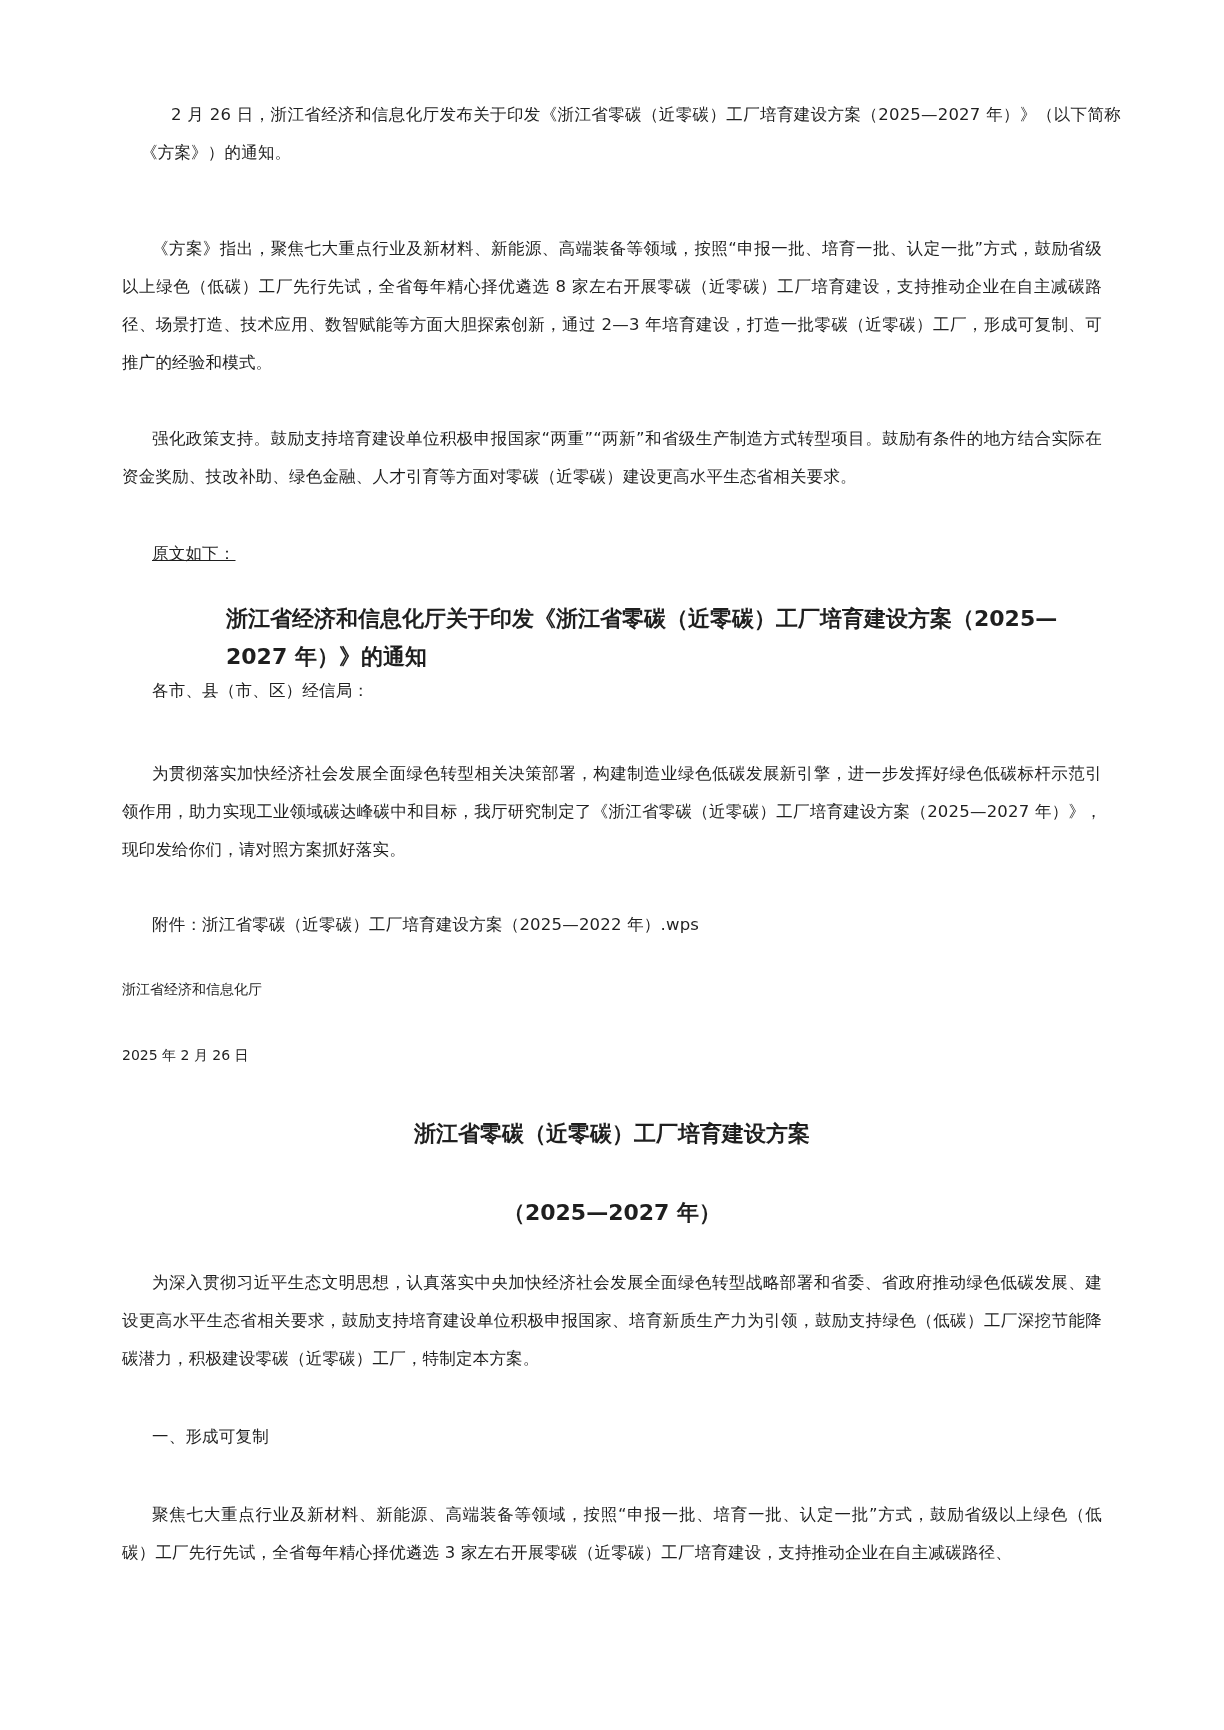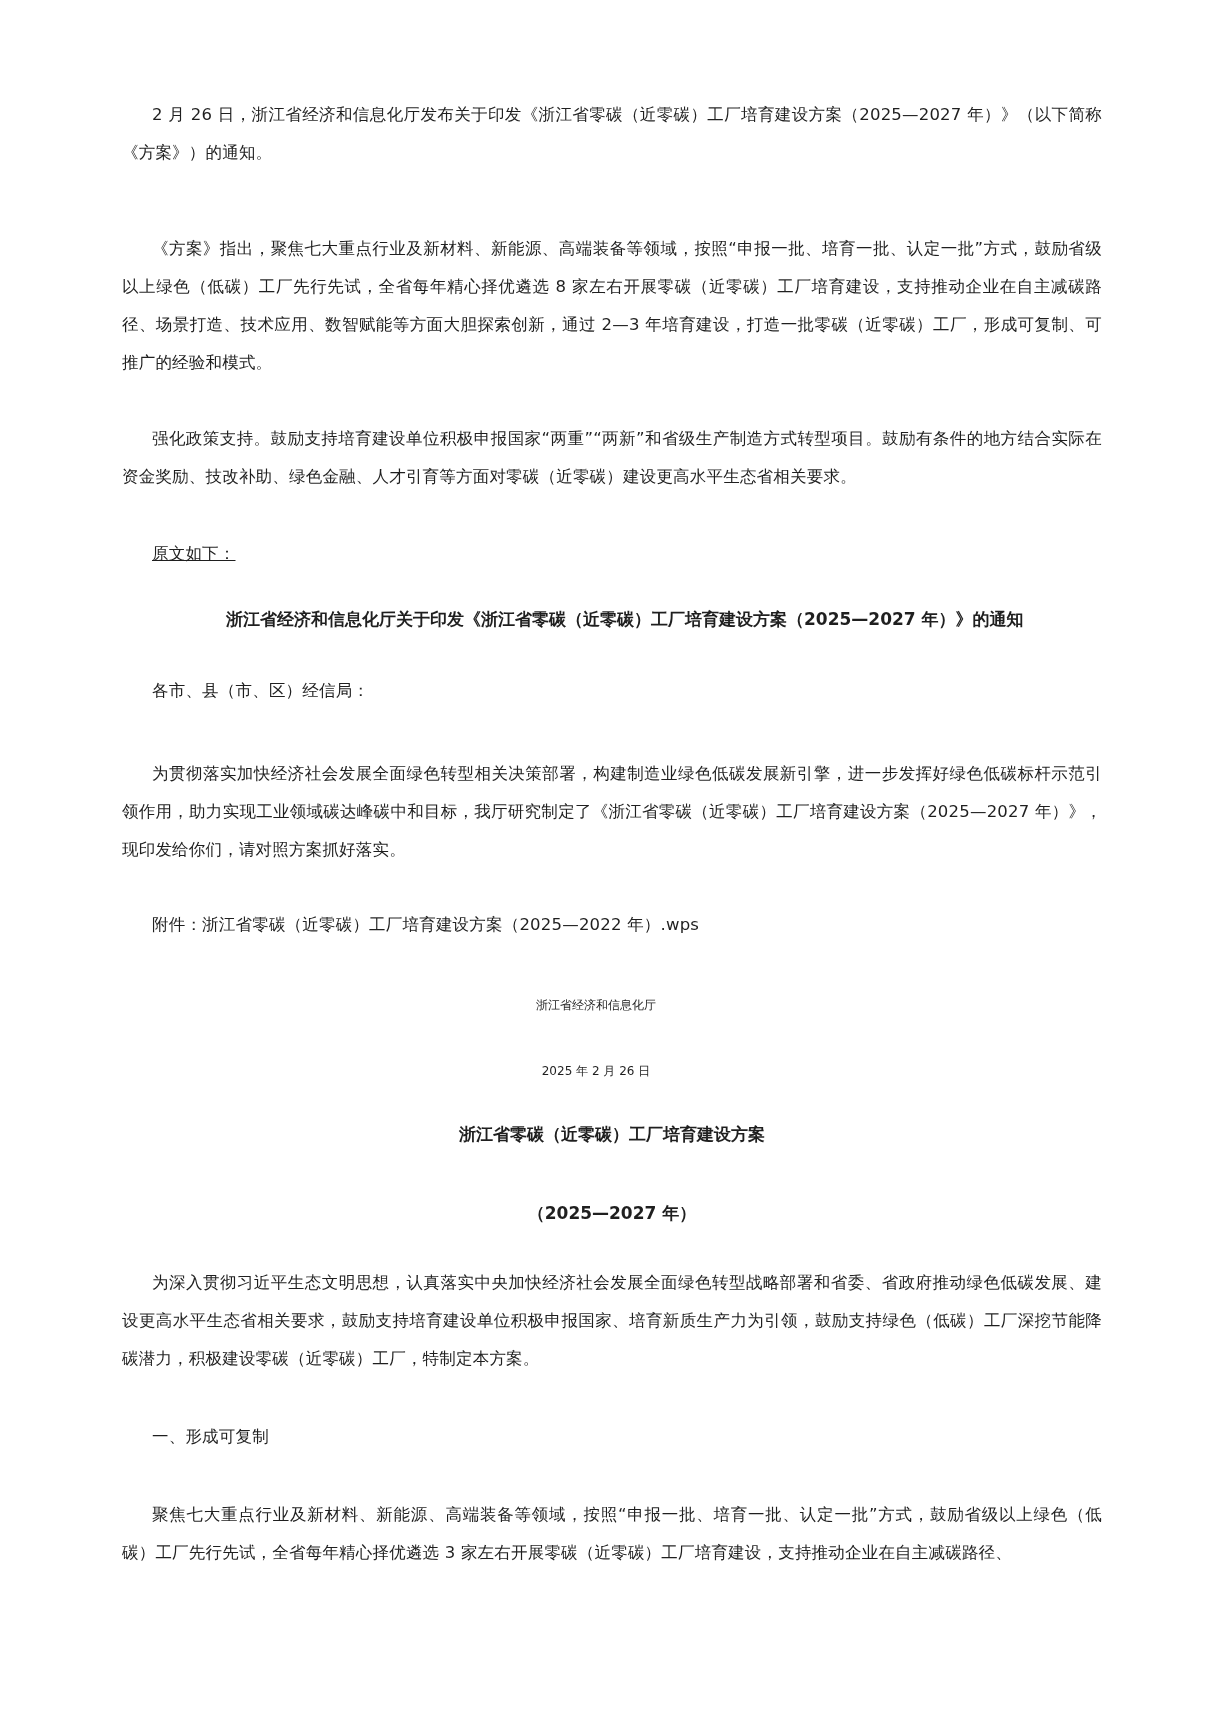--- a/index.html
+++ b/index.html
@@ -31,41 +31,41 @@
       margin: 0;
       letter-spacing: 0.2px;
       text-align: justify;
     }
     .title {
       position: absolute;
       left: 0;
       width: 980px;
       text-align: center;
       font-weight: bold;
-      font-size: 17px;
+      font-size: 22px;
       line-height: 38px;
       margin: 0;
     }
     .title.notice { text-align: left; padding-left: 104px; width: 876px; }
     .right {
       position: absolute;
       right: 0;
       width: 980px;
-      text-align: center;
-      font-size: 12px;
+      text-align: left;
+      font-size: 14px;
       line-height: 38px;
-      margin: 16px;
+      margin: 0;
     }
   </style>
 </head>
 <body>
 
 <div class="page">
 
-  <p class="p" style="top:96px;">2 月 26 日，浙江省经济和信息化厅发布关于印发《浙江省零碳（近零碳）工厂培育建设方案（2025—2027 年）》（以下简称《方案》）的通知。</p>
+  <p class="p" style="top:96px;margin-left:19px;">2 月 26 日，浙江省经济和信息化厅发布关于印发《浙江省零碳（近零碳）工厂培育建设方案（2025—2027 年）》（以下简称《方案》）的通知。</p>
 
   <p class="p" style="top:230px;">《方案》指出，聚焦七大重点行业及新材料、新能源、高端装备等领域，按照“申报一批、培育一批、认定一批”方式，鼓励省级以上绿色（低碳）工厂先行先试，全省每年精心择优遴选 8 家左右开展零碳（近零碳）工厂培育建设，支持推动企业在自主减碳路径、场景打造、技术应用、数智赋能等方面大胆探索创新，通过 2—3 年培育建设，打造一批零碳（近零碳）工厂，形成可复制、可推广的经验和模式。</p>
 
   <p class="p" style="top:420px;">强化政策支持。鼓励支持培育建设单位积极申报国家“两重”“两新”和省级生产制造方式转型项目。鼓励有条件的地方结合实际在资金奖励、技改补助、绿色金融、人才引育等方面对零碳（近零碳）建设更高水平生态省相关要求。</p>
 
   <p class="p" style="top:535px;text-decoration:underline;">原文如下：</p>
 
   <p class="title notice" style="top:600px;">浙江省经济和信息化厅关于印发《浙江省零碳（近零碳）工厂培育建设方案（2025—2027 年）》的通知</p>
 
   <p class="p" style="top:672px;">各市、县（市、区）经信局：</p>

